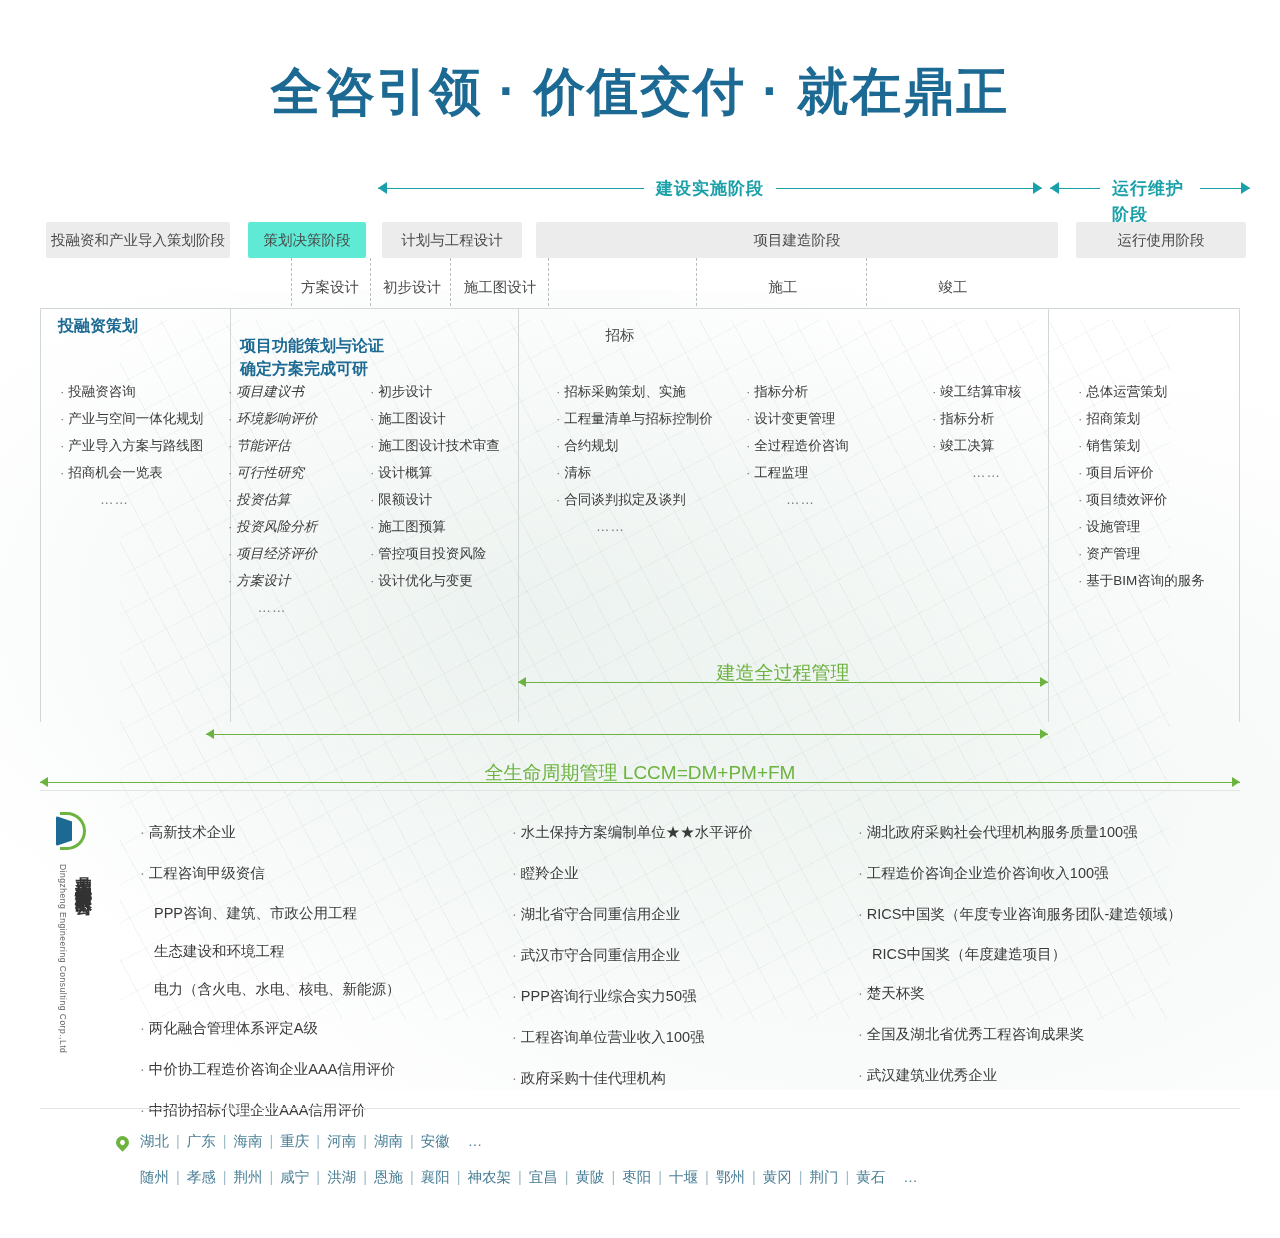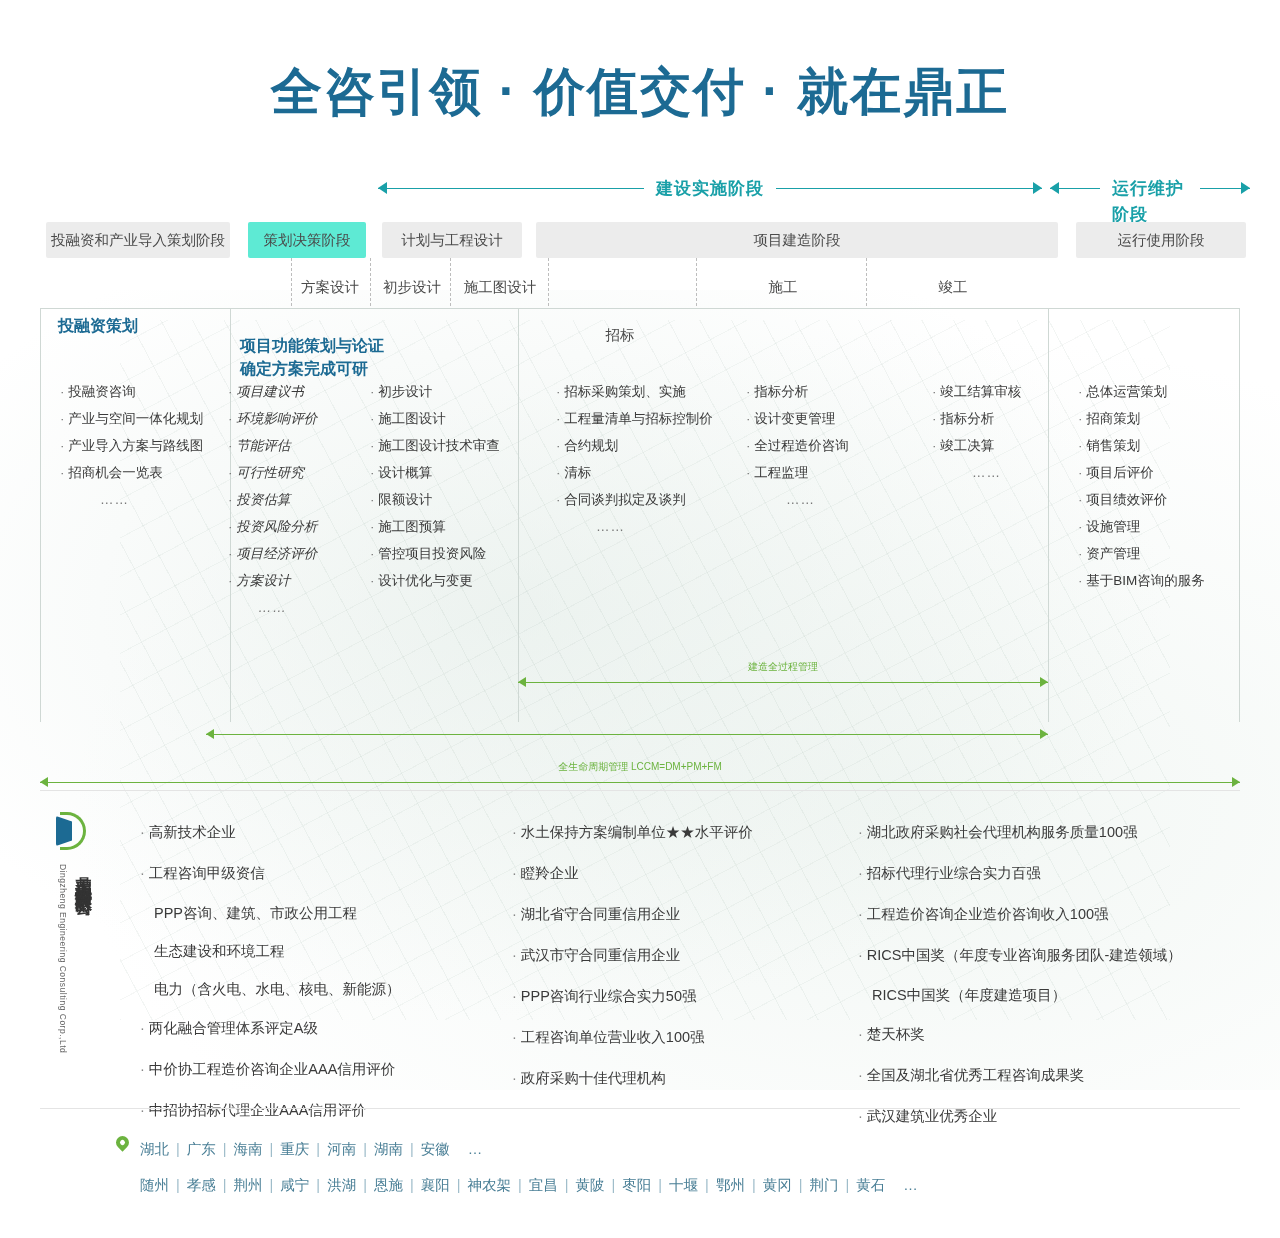--- a/index.html
+++ b/index.html
@@ -90,21 +90,21 @@
 
   
   .span-arrow { position:absolute; height:1px; background:#6cb33f; }
   .span-arrow .l, .span-arrow .r {
     position:absolute; top:-5px; width:0;height:0;
     border-top:5px solid transparent; border-bottom:5px solid transparent;
   }
   .span-arrow .l { left:0; border-right:8px solid #6cb33f; }
   .span-arrow .r { right:0; border-left:8px solid #6cb33f; }
   .span-label {
-    position:absolute; font-size:10px; color:#6cb33f; text-align:center; white-space:nowrap;
+    position:absolute; font-size:19px; color:#6cb33f; text-align:center; white-space:nowrap;
   }
 
   
   .cred-sep { position:absolute; left:40px; top:790px; width:1200px; height:1px; background:#e4e4e4; }
   .logo-block { position:absolute; left:56px; top:812px; width:70px; height:265px; }
   .logo-mark { width:40px; height:40px; position:relative; }
   .logo-mark .d1 {
     position:absolute; left:4px; top:0; width:26px; height:38px;
     border:3px solid #6cb33f; border-left:none; border-radius:0 19px 19px 0;
   }
@@ -133,21 +133,21 @@
   .pin { position:absolute; left:116px; top:1136px; width:14px; height:18px; }
   .pin .p {
     width:13px; height:13px; border-radius:50% 50% 50% 0;
     transform:rotate(-45deg); background:#6cb33f;
   }
   .pin .p:after{
     content:""; position:absolute; left:4px; top:4px; width:5px;height:5px;
     background:#fff; border-radius:50%;
   }
   .footer-line {
-    position:absolute; font-size:14.5px; color:#4a7f96; white-space:nowrap;margin-top:8px;
+    position:absolute; font-size:14.5px; color:#4a7f96; white-space:nowrap;
   }
   .footer-line .sep { color:#9dbcc9; padding:0 7px; }
 </style>
 </head>
 <body>
 
 <div class="bg-art"></div>
 
 <div class="title">全咨引领 · 价值交付 · 就在鼎正</div>
 
@@ -307,21 +307,20 @@
     <div class="dot">水土保持方案编制单位★★水平评价</div>
     <div class="dot">瞪羚企业</div>
     <div class="dot">湖北省守合同重信用企业</div>
     <div class="dot">武汉市守合同重信用企业</div>
     <div class="dot">PPP咨询行业综合实力50强</div>
     <div class="dot">工程咨询单位营业收入100强</div>
     <div class="dot">政府采购十佳代理机构</div>
   </div>
 <div class="cred-col" id="cc3" style="left:858px; top:812px;">
     <div class="dot">湖北政府采购社会代理机构服务质量100强</div>
-    <div class="dot">招标代理行业综合实力百强</div>
     <div class="dot">工程造价咨询企业造价咨询收入100强</div>
     <div class="dot">RICS中国奖（年度专业咨询服务团队-建造领域）</div>
     <div class="sub">RICS中国奖（年度建造项目）</div>
     <div class="dot">楚天杯奖</div>
     <div class="dot">全国及湖北省优秀工程咨询成果奖</div>
     <div class="dot">武汉建筑业优秀企业</div>
   </div>
 
 <div class="footer-sep"></div>
 <div class="pin">

